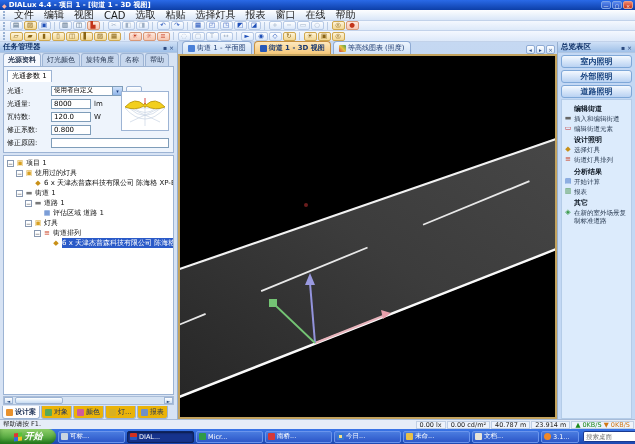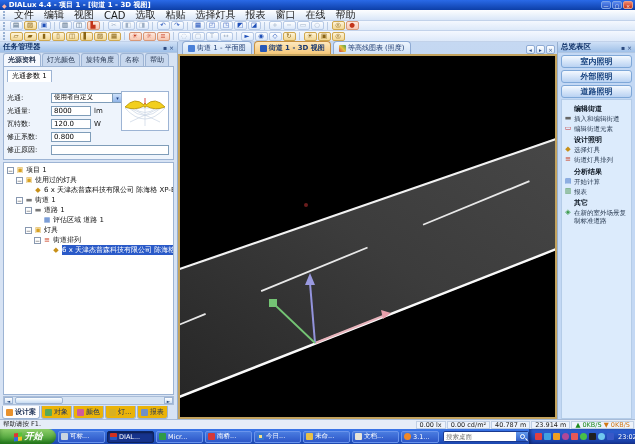--- a/index.html
+++ b/index.html
@@ -44,21 +44,21 @@
   .phead { height:11px; background:linear-gradient(#cfe0f6,#9fc0e8); display:flex;
     align-items:center; padding:0 3px; border-bottom:1px solid #b0c6e2; }
   .phead .pttl { font-size:7.5px; font-weight:bold; color:#17386e; }
   .phead .pbts { margin-left:auto; display:flex; gap:2px; font-size:6px; color:#2c4a80; }
   .ptabs { display:flex; align-items:flex-end; height:13px; padding:2px 3px 0 3px; gap:1px; }
   .ptab { font-size:7px; padding:1px 4px; background:#c8d8ee; border:1px solid #9db4d4;
     border-bottom:none; border-radius:3px 3px 0 0; color:#2a3a55; white-space:nowrap; }
   .ptab.on { background:#f6f9fe; font-weight:bold; }
   .formbox { margin:0 3px; background:#eef4fc; border:1px solid #9db4d4; padding:3px; position:relative; }
   .gtab { display:inline-block; font-size:7px; padding:0 4px 1px 4px; background:#fff;
-    border:1px solid #9db4d4; border-bottom:none; margin-bottom:9px; }
+    border:1px solid #9db4d4; border-bottom:none; margin-bottom:2px; }
   .frow { display:flex; align-items:center; height:13px; }
   .flab { width:44px; font-size:7px; color:#111; }
   .finp { height:10px; border:1px solid #7f9db9; background:#fff; font-size:7px;
     padding:0 2px; font-family:inherit; }
   .funit { font-size:7px; margin-left:3px; color:#111; }
   .ddwrap { display:flex; }
   .dd { width:62px; height:10px; border:1px solid #7f9db9; background:#fff; font-size:6.5px;
     padding:0 2px; display:flex; align-items:center; white-space:nowrap; overflow:hidden; }
   .ddbtn { width:10px; height:10px; background:linear-gradient(#cfe2fb,#8fb4e8);
     border:1px solid #7f9db9; border-left:none; font-size:5px; color:#1a3c7e;
@@ -133,21 +133,21 @@
   
   .taskbar { position:absolute; left:0; top:429px; width:635px; height:15px;
     background:linear-gradient(#3a75e8,#1c47b0); display:flex; align-items:center; }
   .startbtn { flex:none; height:15px; width:56px; border-radius:0 8px 8px 0;
     background:linear-gradient(#8fd06a,#2f8e25); box-shadow: inset 0 -3px 4px rgba(0,60,0,.35);
     display:flex; align-items:center; justify-content:center; gap:3px;
     color:#fff; font-size:9px; font-weight:bold; font-style:italic; }
   .flag { width:8px; height:8px; display:grid; grid-template-columns:4px 4px; transform:skewY(-6deg); }
   .flag i { width:4px; height:4px; } .flag .f1{background:#e03333}.flag .f2{background:#58c438}
   .flag .f3{background:#2f6ae0}.flag .f4{background:#f0c020}
-  .tbtn { flex:none; width:47px; height:12px; margin-left:2px; border-radius:2px;
+  .tbtn { flex:none; width:67px; height:12px; margin-left:2px; border-radius:2px;
     border:1px solid #6a94ec; background:linear-gradient(#4a7ce0,#2d57c8);
     color:#fff; font-size:6.5px; display:flex; align-items:center; gap:2px; padding:0 2px;
     white-space:nowrap; overflow:hidden; }
   .tbtn.on { background:#16338c; border-color:#0e2460; box-shadow: inset 0 1px 2px rgba(0,0,0,.5); }
   .tb-ic { flex:none; width:7px; height:7px; border-radius:1px; }
   .searchbox { flex:none; margin-left:4px; width:86px; height:11px; background:#fff;
     border-radius:2px; display:flex; align-items:center; overflow:hidden; border:1px solid #1a3a90; }
   .searchbox input { flex:1; border:none; outline:none; font-size:6.5px; padding:0 2px;
     font-family:inherit; color:#333; min-width:0; }
   .magbtn { flex:none; width:12px; height:11px; background:linear-gradient(#6aa0f0,#2a5ac8);

